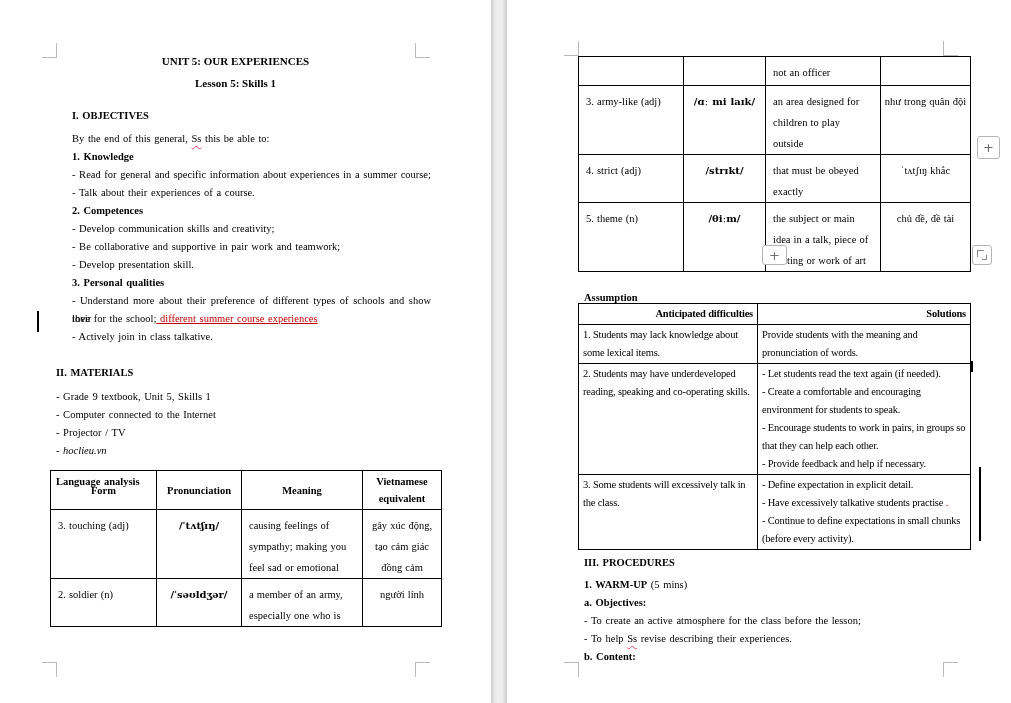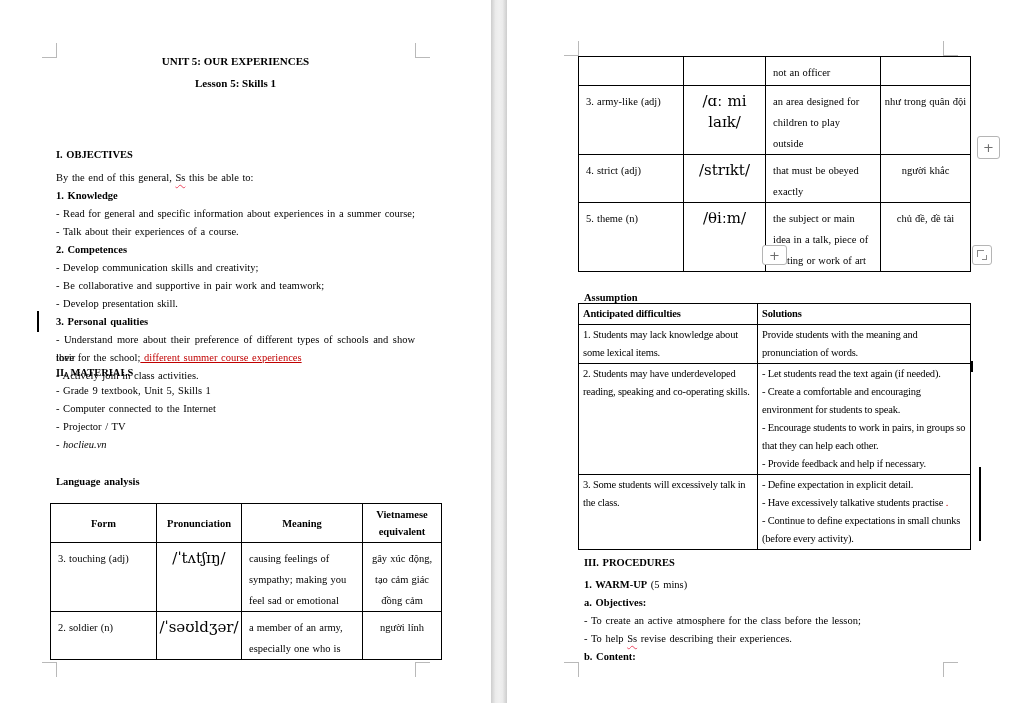--- a/index.html
+++ b/index.html
@@ -19,26 +19,26 @@
   .sq{text-decoration:underline;text-decoration-style:wavy;text-decoration-color:var(--spellcheck-red);
       text-decoration-thickness:1px;text-underline-offset:3px;}
   .ins{color:var(--insertion-red);text-decoration:underline;text-decoration-color:var(--insertion-red);}
   .ins-red{color:var(--insertion-red);}
   
   table.vtab{border-collapse:collapse;table-layout:fixed;font-size:10.5px;}
   table.vtab th,table.vtab td{border:1px solid #000;padding:5px 7px 0 7px;vertical-align:top;
       line-height:21px;overflow:hidden;word-spacing:0.5px;}
   table.vtab th{font-weight:bold;text-align:center;vertical-align:middle;line-height:17px;padding:2px 2px;}
   table.vtab td.c{text-align:center;padding-left:2px;padding-right:2px;}
-  .ipa{font-family:"DejaVu Serif",serif;font-size:15px;}
+  .ipa{font-family:"DejaVu Serif",serif;font-size:10px;font-weight:bold;}
   
   table.atab{border-collapse:collapse;table-layout:fixed;font-size:10.5px;}
   table.atab th,table.atab td{border:1px solid #000;padding:1px 4px;vertical-align:top;
       line-height:18px;letter-spacing:-0.2px;overflow:hidden;}
-  table.atab th{font-weight:bold;text-align:left;}
+  table.atab th{font-weight:bold;text-align:right;}
   
   .mark{position:absolute;width:14px;height:14px;}
   .mark.tl{border-right:1px solid #b9b9b9;border-bottom:1px solid #b9b9b9;}
   .mark.tr{border-left:1px solid #b9b9b9;border-bottom:1px solid #b9b9b9;}
   .mark.bl{border-right:1px solid #b9b9b9;border-top:1px solid #b9b9b9;}
   .mark.br{border-left:1px solid #b9b9b9;border-top:1px solid #b9b9b9;}
   .change-bar{position:absolute;width:2px;background:#000;}
   
   .tbtn{position:absolute;display:flex;align-items:center;justify-content:center;
         background:#fff;border:1px solid #b5b5b5;border-radius:3px;color:#6f6f6f;
@@ -59,59 +59,59 @@
     <div class="mark tl" style="left:42px;top:43px;"></div>
     <div class="mark tr" style="left:415px;top:43px;"></div>
     <div class="mark bl" style="left:42px;top:662px;"></div>
     <div class="mark br" style="left:415px;top:662px;"></div>
 
     <div class="blk" style="left:56px;top:50px;width:359px;">
       <div class="title-line">UNIT 5: OUR EXPERIENCES</div>
       <div class="title-line">Lesson 5: Skills 1</div>
     </div>
 
-    <div class="blk" style="left:56px;top:107px;width:359px;margin-top:39px;">
+    <div class="blk" style="left:72px;top:107px;width:359px;">
       <div class="row b">I. OBJECTIVES</div>
       <div class="row" style="margin-top:5px;">
         <span>By the end of this general, </span><span class="sq">Ss</span><span> this be able to:</span>
       </div>
       <div class="row b">1. Knowledge</div>
       <div>
           <div class="row">- Read for general and specific information about experiences in a summer course;</div>
           <div class="row">- Talk about their experiences of a course.</div>
         </div>
       <div class="row b">2. Competences</div>
       <div>
           <div class="row">- Develop communication skills and creativity;</div>
           <div class="row">- Be collaborative and supportive in pair work and teamwork;</div>
           <div class="row">- Develop presentation skill.</div>
         </div>
       <div class="row b">3. Personal qualities</div>
       <div class="row just">- Understand more about their preference of different types of schools and show their</div>
       <div class="row">
         <span>love for the school;</span><span class="ins"> different summer course experiences</span>
       </div>
-      <div class="row">- Actively join in class activities.</div>
+      <div class="row">- Actively join in class talkative.</div>
     </div>
 
     <div class="change-bar" style="left:37px;top:311px;height:21px;"></div>
 
     <div class="blk" style="left:56px;top:364px;width:359px;">
-      <div class="row b" style="margin-bottom:0;">II. MATERIALS</div>
+      <div class="row b" style="margin-bottom:6px;">II. MATERIALS</div>
       <div>
           <div class="row">- Grade 9 textbook, Unit 5, Skills 1</div>
           <div class="row">- Computer connected to the Internet</div>
           <div class="row">- Projector / TV</div>
         </div>
       <div class="row i">- hoclieu.vn</div>
     </div>
 
     <div class="blk row b" style="left:56px;top:473px;">Language analysis</div>
 
-    <div class="blk" style="left:50px;top:503px;">
+    <div class="blk" style="left:50px;top:470px;">
       <table class="vtab" style="width:391px;">
         <colgroup>
             <col style="width:106px">
             <col style="width:85px">
             <col style="width:121px">
             <col style="width:79px">
           </colgroup>
         <tbody>
             <tr style="height:38px;">
           <th>Form</th>
@@ -163,21 +163,21 @@
         <tr style="height:46px;">
           <td>3. army-like (adj)</td>
           <td class="c ipa">/ɑː mi laɪk/</td>
           <td>an area designed for children to play outside</td>
           <td class="c">như trong quân đội</td>
         </tr>
         <tr style="height:46px;">
           <td>4. strict (adj)</td>
           <td class="c ipa">/strɪkt/</td>
           <td>that must be obeyed exactly</td>
-          <td class="c">người khắc</td>
+          <td class="c">ˈtʌtʃɪŋ khắc</td>
         </tr>
         <tr style="height:63px;">
           <td>5. theme (n)</td>
           <td class="c ipa">/θiːm/</td>
           <td>the subject or main idea in a talk, piece of writing or work of art</td>
           <td class="c">chủ đề, đề tài</td>
         </tr>
       </tbody>
         </table>
     </div>

